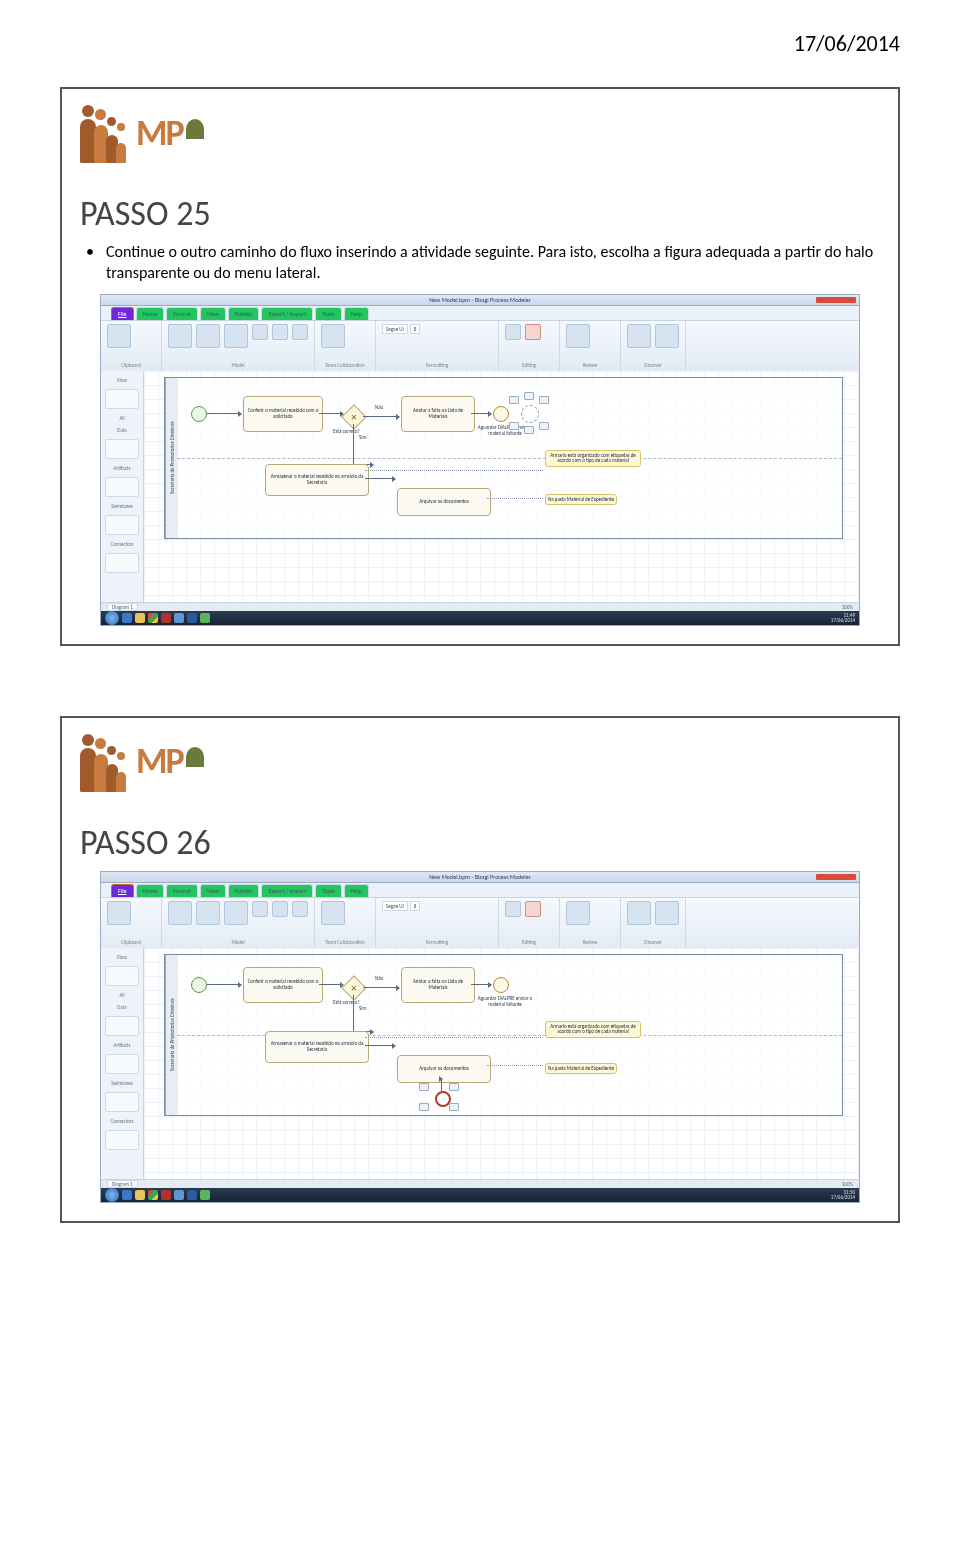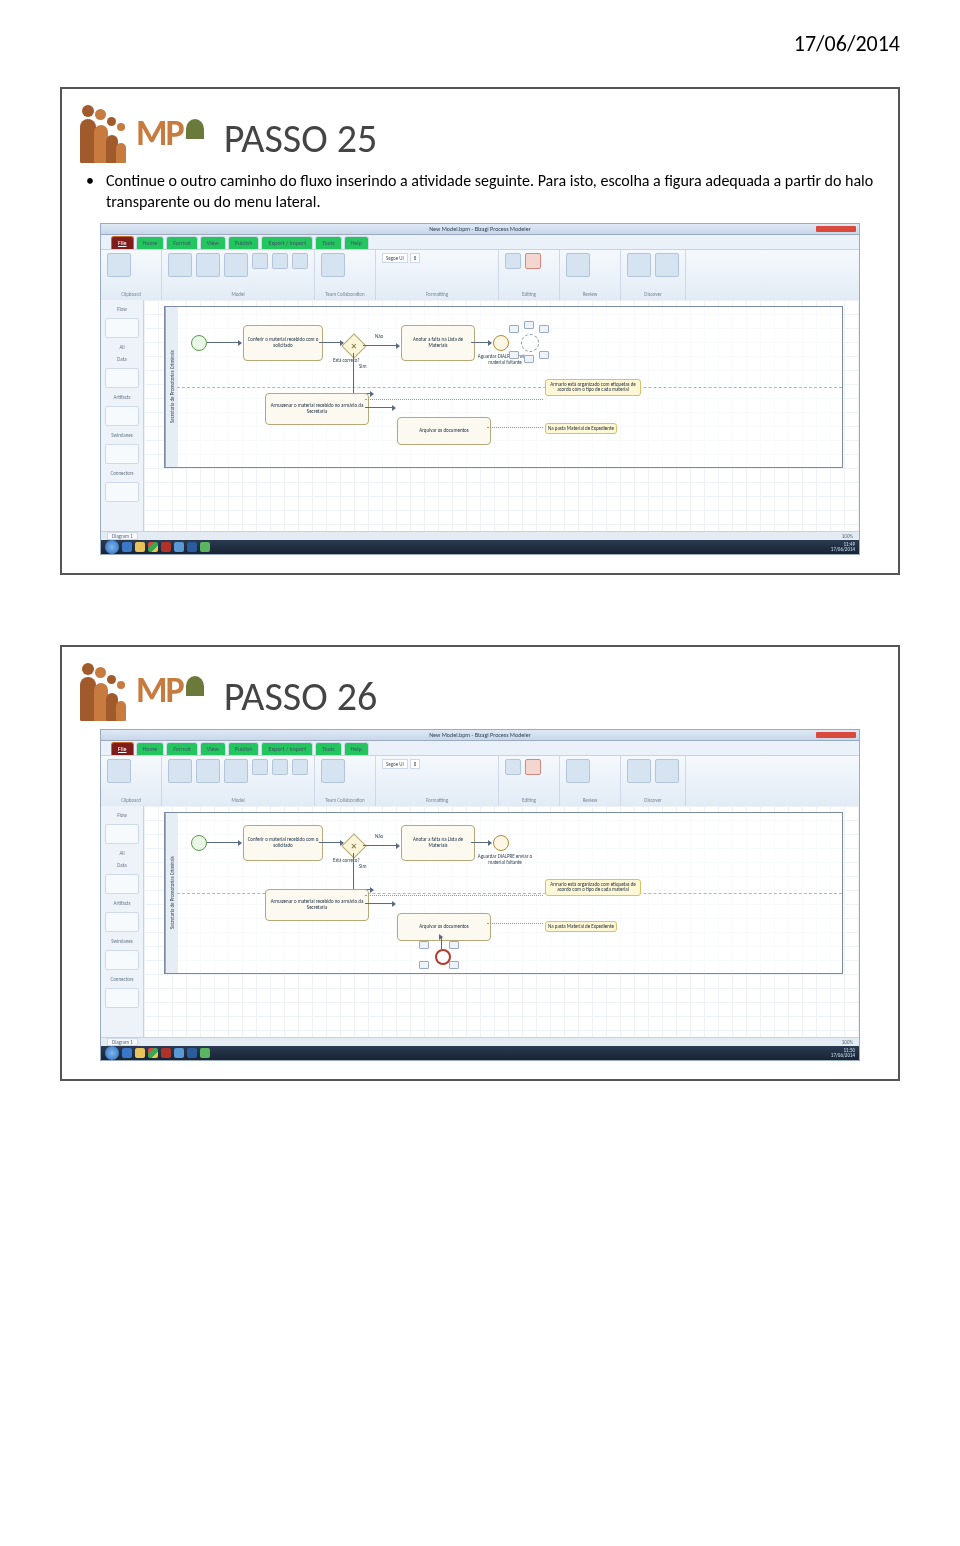--- a/index.html
+++ b/index.html
@@ -1,44 +1,44 @@
 <!DOCTYPE html>
 <html><head>
 <meta charset="utf-8">
 <style>
   html,body{margin:0;padding:0;background:#fff;font-family:Calibri,Arial,sans-serif;color:#000;}
   .page{width:960px;margin:0 auto;position:relative;padding:30px 60px 20px;box-sizing:border-box;}
   .header-date{text-align:right;font-size:22px;margin-bottom:30px;}
   .slide{border:2px solid #555;padding:14px 18px 18px;margin-bottom:70px;background:#fff;}
-  .slide-head{display:flex;align-items:flex-end;gap:20px;margin:0 0 8px 0;}
+  .slide-head{display:flex;align-items:flex-start;gap:30px;margin:0 0 8px 0;flex-direction:column;}
   .logo{display:flex;align-items:center;}
   .logo-people{width:52px;height:60px;position:relative;}
   .person{position:absolute;bottom:0;background:#a15a2b;border-radius:20px 20px 4px 4px;}
   .p1{width:16px;height:44px;left:0;}
   .p2{width:14px;height:38px;left:14px;background:#c77b3e;}
   .p3{width:12px;height:28px;left:26px;background:#a15a2b;}
   .p4{width:10px;height:20px;left:36px;background:#c77b3e;}
   .head{position:absolute;background:#a15a2b;border-radius:50%;}
   .h1{width:12px;height:12px;left:2px;top:2px;}
   .h2{width:11px;height:11px;left:15px;top:6px;background:#c77b3e;}
   .h3{width:9px;height:9px;left:27px;top:14px;}
   .h4{width:8px;height:8px;left:37px;top:20px;background:#c77b3e;}
   .logo-text{display:flex;flex-direction:column;justify-content:center;margin-left:4px;}
   .mp{font-size:36px;font-weight:900;color:#c77b3e;letter-spacing:-2px;line-height:0.8;}
   .tree{width:18px;height:20px;background:#6b7a3a;margin-left:3px;border-radius:50% 50% 0 0;}
-  .slide-title{font-size:40px;color:#444;font-weight:400;}
+  .slide-title{font-size:34px;color:#444;font-weight:400;}
   .slide-body{font-size:16px;line-height:1.3;padding-left:26px;position:relative;margin:6px 0 10px;}
   .slide-body:before{content:"•";position:absolute;left:6px;top:0;}
   .screenshot{border:1px solid #9aaac0;background:#e9eef5;height:330px;position:relative;overflow:hidden;margin:6px 20px 0;}
   .winbar{height:10px;background:linear-gradient(#dfe9f5,#c8d7ea);border-bottom:1px solid #9aaac0;position:relative;}
   .winbar:after{content:"";position:absolute;right:3px;top:2px;width:40px;height:6px;background:#d94a3c;border-radius:1px;}
   .win-title{position:absolute;top:1px;left:50%;transform:translateX(-50%);font-size:6px;color:#345;}
   .ribbon-tabs{height:14px;background:#eaf1f8;display:flex;gap:2px;align-items:flex-end;padding:0 10px;font-size:6px;color:#456;border-bottom:1px solid #c7d3e2;}
   .ribbon-tabs span{padding:2px 6px;background:#22c55e;border:1px solid #cfdae8;border-bottom:none;border-radius:3px 3px 0 0;}
-  .ribbon-tabs span.wiz{background:#7f1d1d;color:#fff;border-color:#c96a24;text-decoration:underline;}
+  .ribbon-tabs span.wiz{background:#6d28d9;color:#fff;border-color:#c96a24;text-decoration:underline;}
   .ribbon{height:50px;background:linear-gradient(#f5f9fd,#e2ebf5);border-bottom:1px solid #b7c6da;display:flex;font-size:6px;color:#456;}
   .rgrp{border-right:1px solid #cdd9e8;padding:3px 6px;display:flex;flex-direction:column;justify-content:space-between;min-width:48px;}
   .rgrp .icons{display:flex;gap:4px;}
   .ric{width:14px;height:14px;background:#d6e3f0;border:1px solid #b3c5da;border-radius:2px;}
   .ric.big{width:22px;height:22px;}
   .rgrp .lbl{text-align:center;font-size:5px;color:#789;}
   .canvas-area{position:absolute;top:76px;bottom:22px;left:0;right:0;display:flex;}
   .left-pal{width:34px;background:#eef3f9;border-right:1px solid #c7d3e2;display:flex;flex-direction:column;gap:6px;padding:6px 4px;font-size:5px;color:#567;}
   .pal-btn{height:18px;background:#f7fafd;border:1px solid #cfdae8;border-radius:2px;}
   .pal-lbl{font-size:5px;color:#678;text-align:center;}

